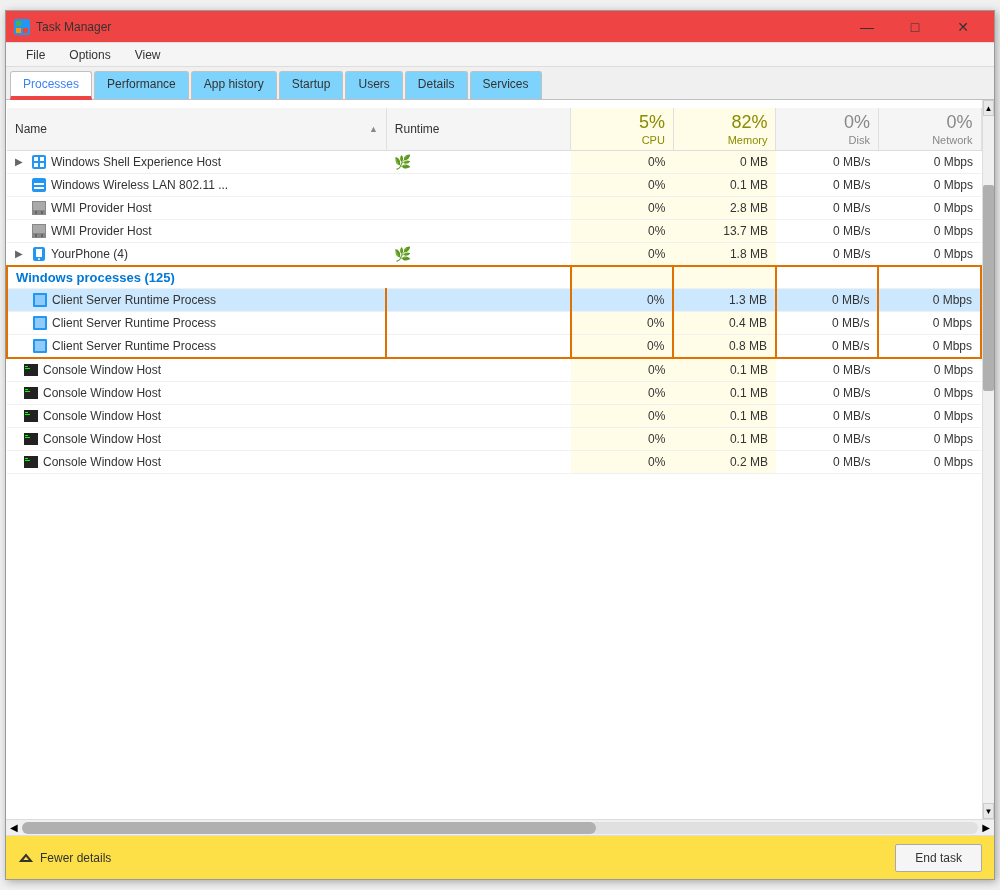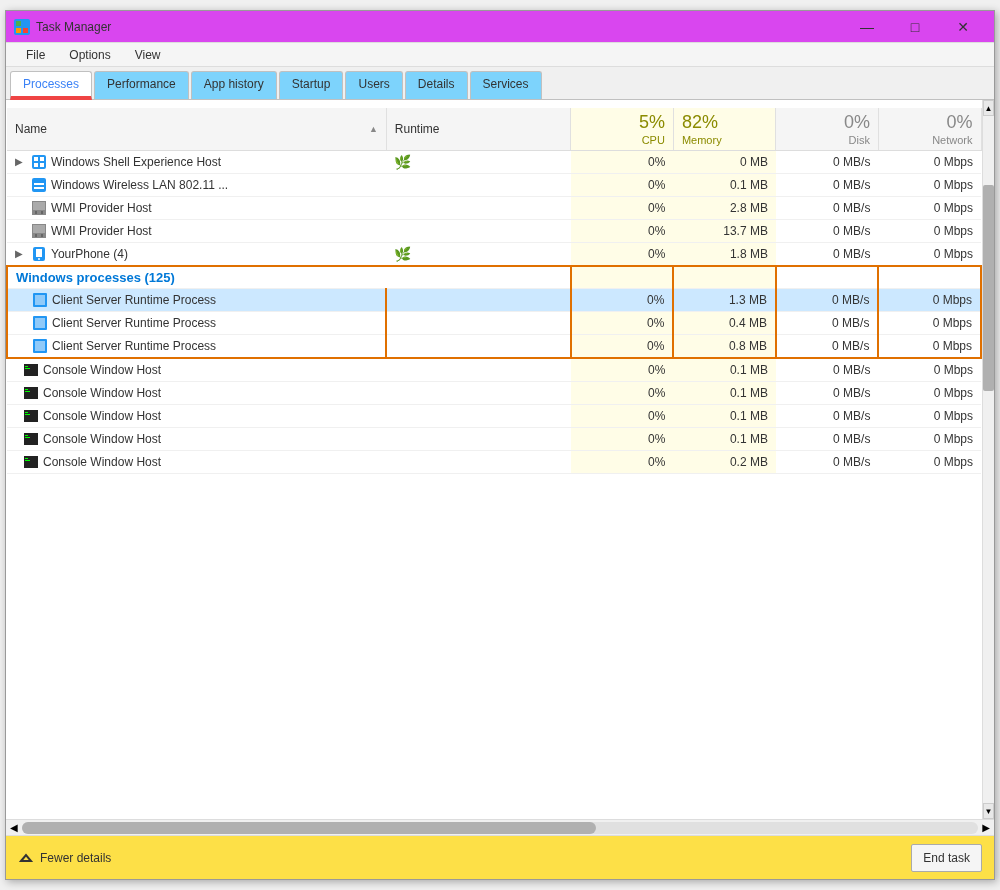--- a/index.html
+++ b/index.html
@@ -19,21 +19,21 @@
       width: 990px;
       height: 870px;
       background: #ffffff;
       border: 1px solid #999;
       display: flex;
       flex-direction: column;
       box-shadow: 2px 2px 8px rgba(0,0,0,0.3);
     }
 
     .title-bar {
-      background: #d946ef;
+      background: #ef4444;
       height: 32px;
       display: flex;
       align-items: center;
       padding: 0 8px;
       border-bottom: 1px solid #ddd;
       user-select: none;
     }
 
     .title-bar-icon {
       width: 16px;
@@ -146,21 +146,21 @@
     }
 
     thead th.cpu-col { color: #8B8B00; background: #fffde7; }
     thead th.mem-col { color: #8B8B00; background: #fffde7; }
     thead th.disk-col { color: #888; }
     thead th.net-col { color: #888; }
 
     .col-name { width: 370px; }
     .col-status { width: 180px; }
     .col-cpu { width: 100px; text-align: right; background: #fffde7; }
-    .col-mem { width: 100px; text-align: left; background: #fffde7; }
+    .col-mem { width: 100px; text-align: right; background: #fffde7; }
     .col-disk { width: 100px; text-align: right; }
     .col-net { width: 100px; text-align: right; }
 
     tbody tr {
       border-bottom: 1px solid #f0f0f0;
     }
 
     tbody tr.selected {
       background: #cce8ff;
     }
@@ -247,21 +247,21 @@
     .fewer-details {
       display: flex;
       align-items: center;
       gap: 6px;
       cursor: pointer;
       color: #333;
       font-size: 12px;
     }
 
     .end-task-btn {
-      padding: 6px 11px;
+      padding: 6px 19px;
       background: #f5f5f5;
       border: 1px solid #aaa;
       cursor: pointer;
       font-size: 12px;
       color: #333;
       border-radius: 2px;
     }
 
     .header-percent {
       font-size: 18px;

